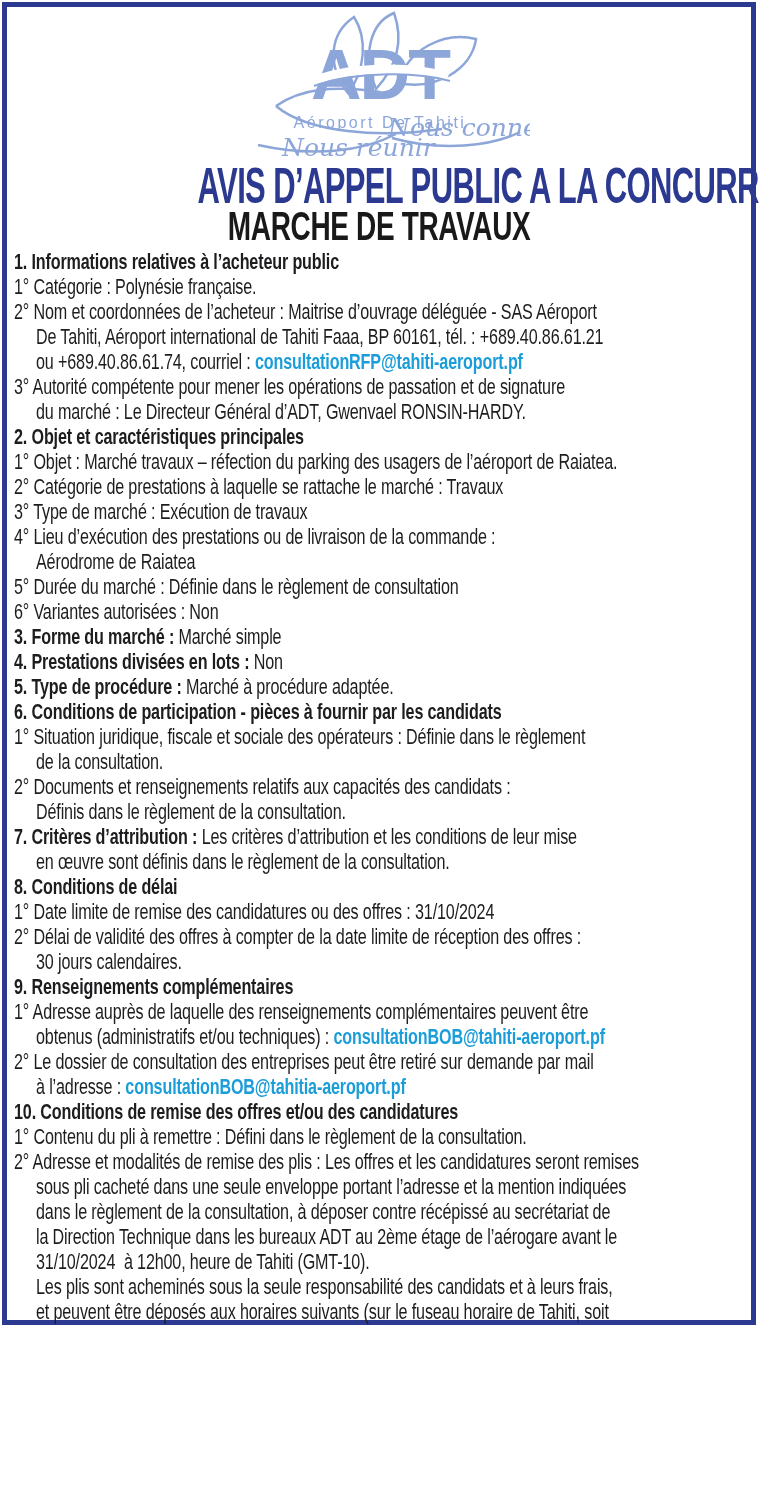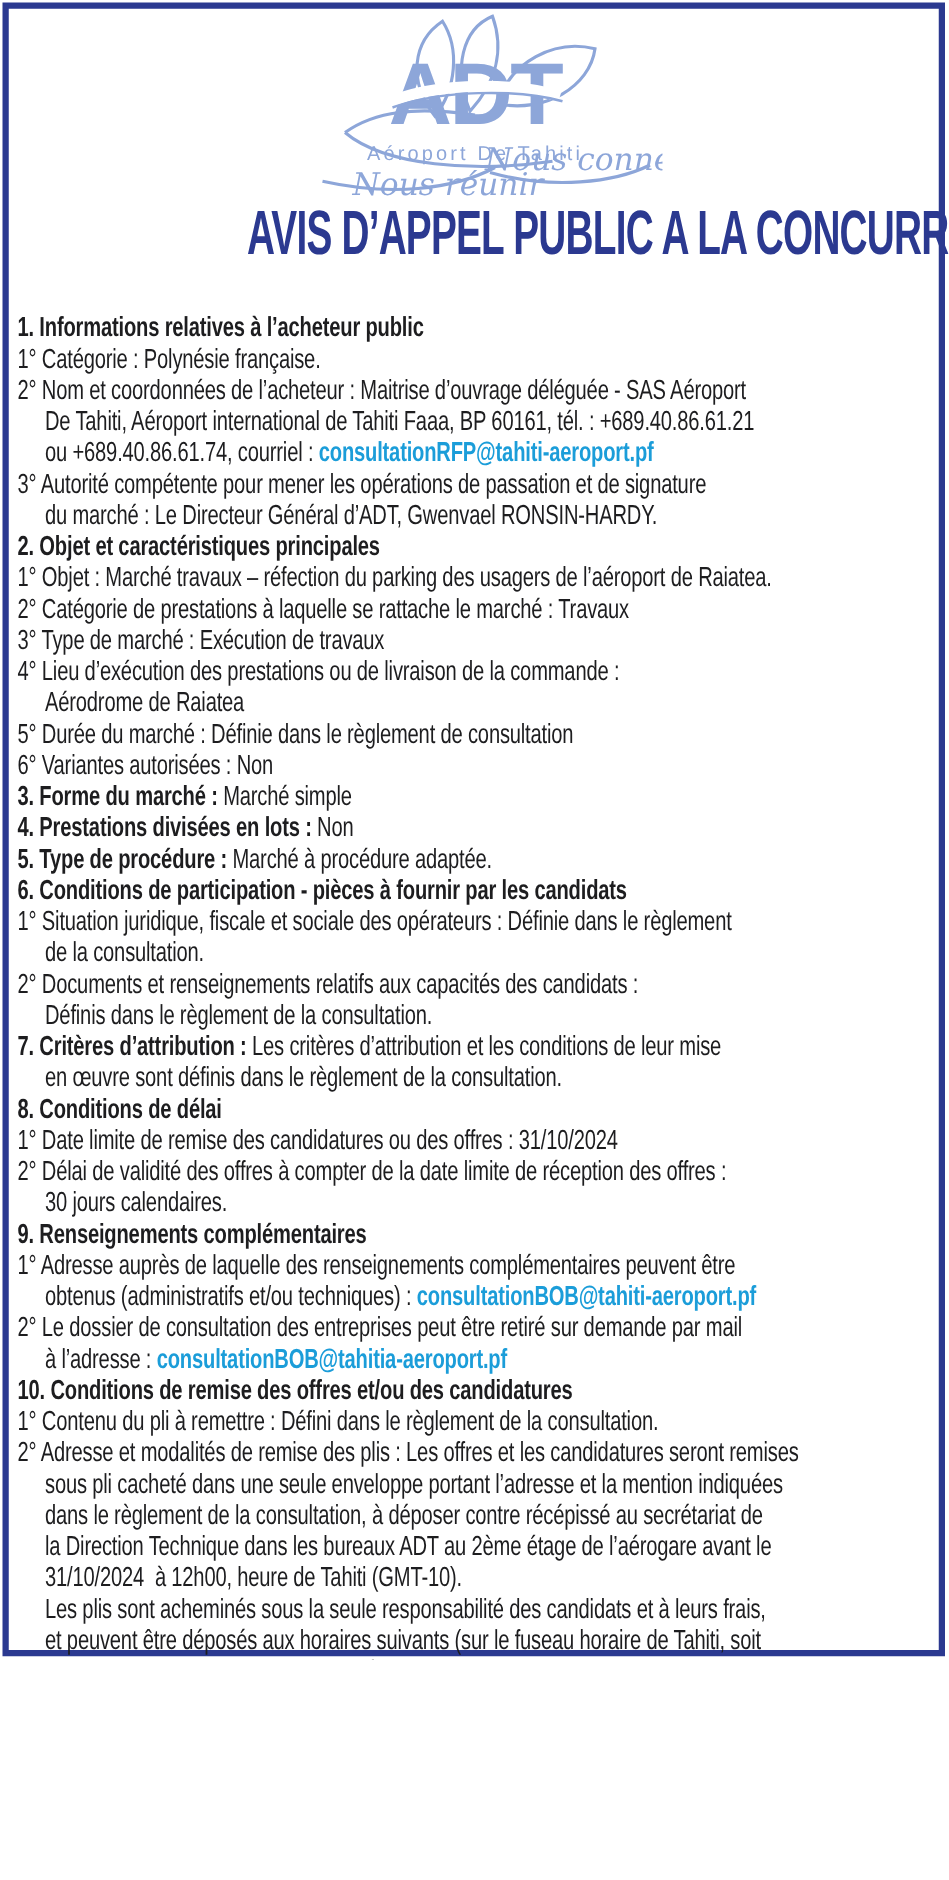--- a/index.html
+++ b/index.html
@@ -83,20 +83,23 @@
       <path d="M28,140 C82,152 132,147 166,129" stroke="#8da6d9" stroke-width="2.5" fill="none"></path>
       <path d="M162,133 C212,147 262,141 290,127" stroke="#8da6d9" stroke-width="2.5" fill="none"></path>
       <text x="52" y="151" font-size="25" fill="#8da6d9" class="script">Nous réunir</text>
       <text x="158" y="131" font-size="25" fill="#8da6d9" class="script">Nous connecter</text>
     </svg>
   </div>
 
   <div class="title-row">
     <span class="title">AVIS D’APPEL PUBLIC A LA CONCURRENCE</span>
   </div>
+  <div class="subtitle-row">
+    <span class="subtitle">MARCHE DE TRAVAUX</span>
+  </div>
 
   <div class="notice-body" id="notice-body">
       <div class="block heading-block"><span class="b">1. Informations relatives à l’acheteur public</span></div>
       <div class="block"><span>1° Catégorie : Polynésie française.</span></div>
       <div class="block"><span>2° Nom et coordonnées de l’acheteur : Maitrise d’ouvrage déléguée - SAS Aéroport
 De Tahiti, Aéroport international de Tahiti Faaa, BP 60161, tél. : +689.40.86.61.21
 ou +689.40.86.61.74, courriel : </span><span class="email">consultationRFP@tahiti-aeroport.pf</span></div>
       <div class="block"><span>3° Autorité compétente pour mener les opérations de passation et de signature
 du marché : Le Directeur Général d’ADT, Gwenvael RONSIN-HARDY.</span></div>
       <div class="block heading-block"><span class="b">2. Objet et caractéristiques principales</span></div>

